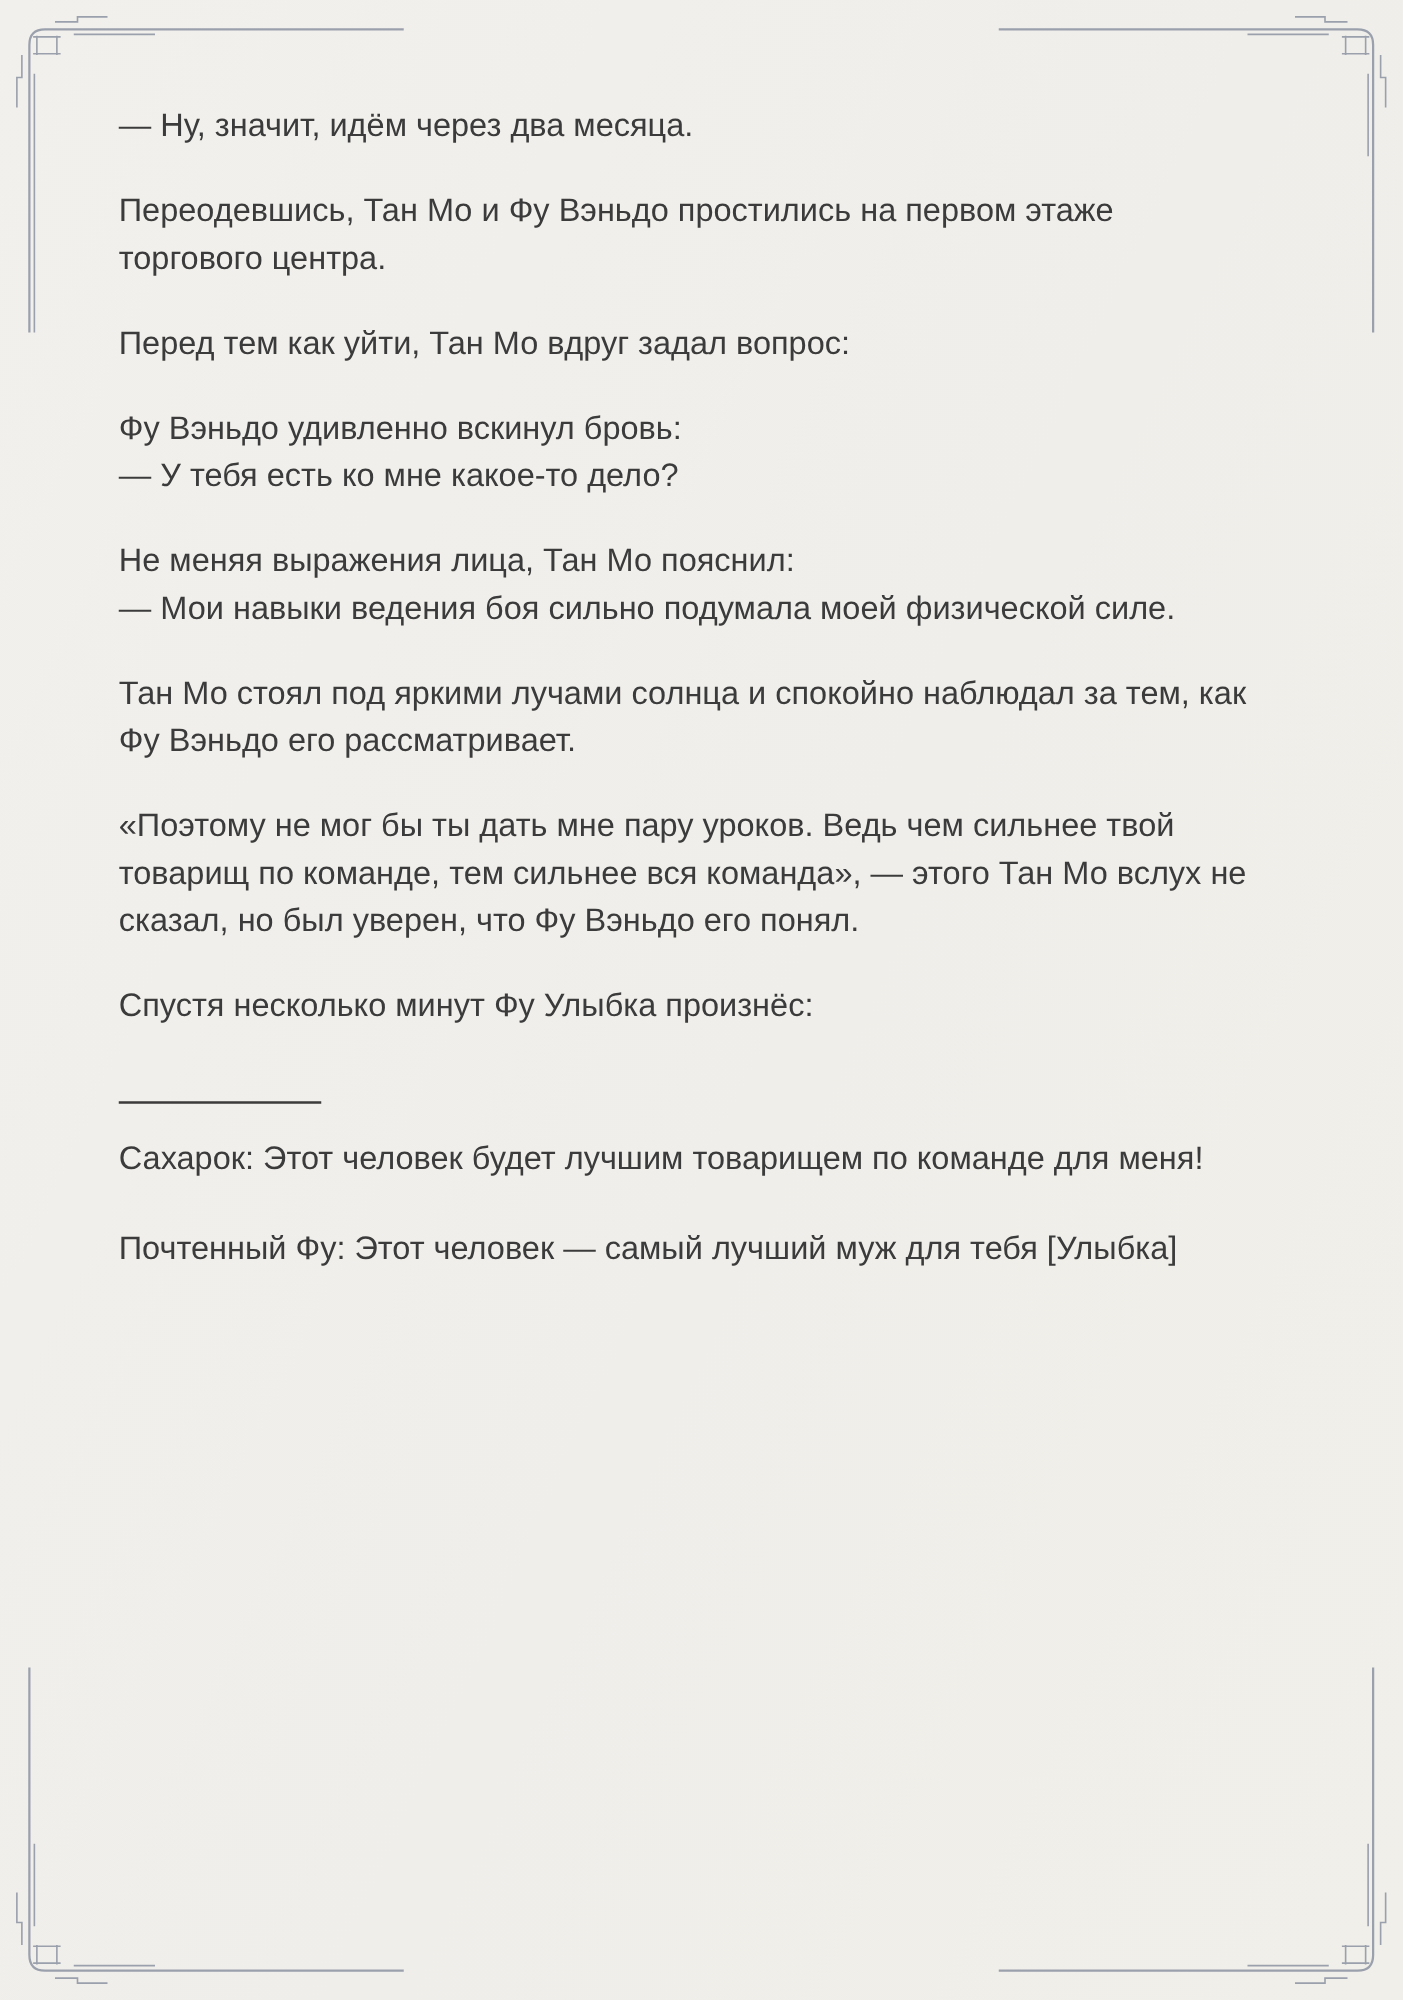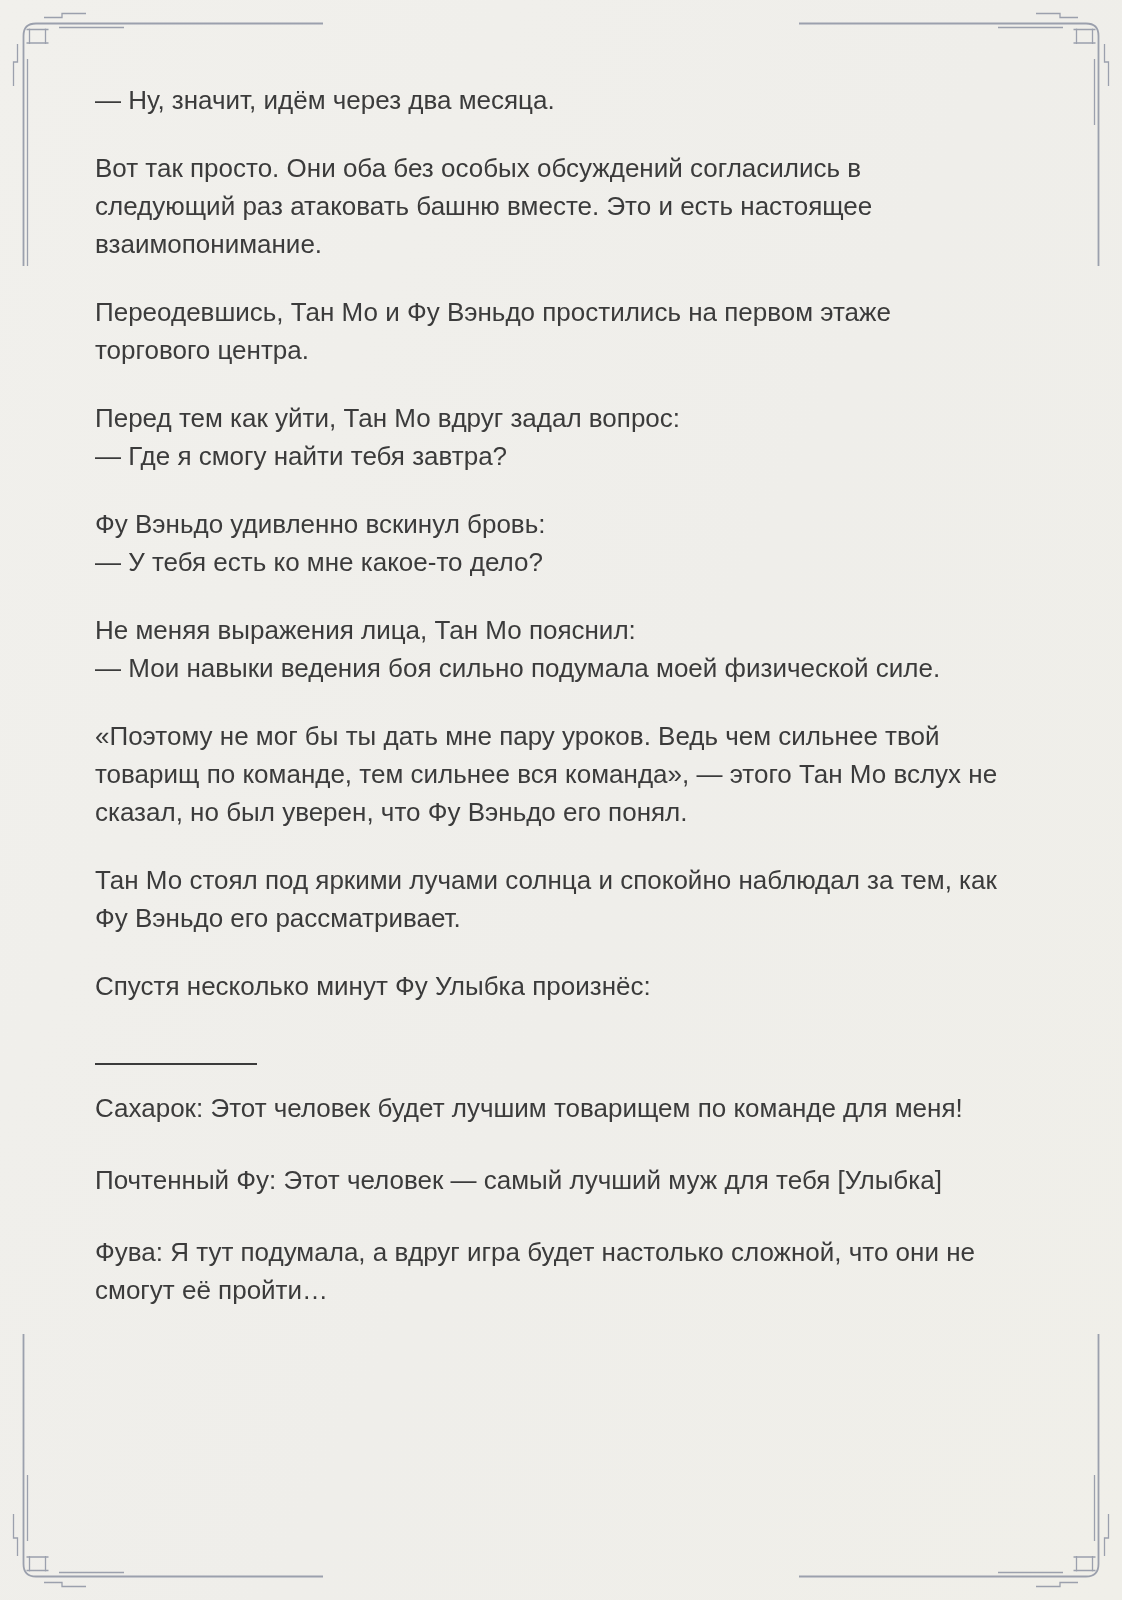--- a/index.html
+++ b/index.html
@@ -91,34 +91,31 @@
     <path class="detail" stroke="#9ba0ad" d="M44 17.5 H62 V13.5 H86"></path>
     <path class="detail" stroke="#9ba0ad" d="M17.5 44 V62 H13.5 V86"></path>
     <path class="detail" stroke="#9ba0ad" d="M26.5 29.5 H48.5 M26.5 43 H48.5 M29.5 28.5 V44 M45.5 28.5 V44"></path>
     <path class="detail" stroke="#9ba0ad" d="M59 27.5 H124"></path>
     <path class="detail" stroke="#9ba0ad" d="M27.5 59 V125"></path>
   </svg>
 
   <div class="content">
 
     <p class="para">— Ну, значит, идём через два месяца.</p>
-    <p class="para">Вот так просто. Они оба без особых обсуждений согласились в следующий раз атаковать башню вместе. Это и есть настоящее взаимопонимание.</p>
     <p class="para">Переодевшись, Тан Мо и Фу Вэньдо простились на первом этаже торгового центра.</p>
     <p class="para">Перед тем как уйти, Тан Мо вдруг задал вопрос:</p>
-    <p class="para cont">— Где я смогу найти тебя завтра?</p>
     <p class="para">Фу Вэньдо удивленно вскинул бровь:</p>
     <p class="para cont">— У тебя есть ко мне какое-то дело?</p>
     <p class="para">Не меняя выражения лица, Тан Мо пояснил:</p>
     <p class="para cont">— Мои навыки ведения боя сильно подумала моей физической силе.</p>
+    <p class="para">Тан Мо стоял под яркими лучами солнца и спокойно наблюдал за тем, как Фу Вэньдо его рассматривает.</p>
     <p class="para">«Поэтому не мог бы ты дать мне пару уроков. Ведь чем сильнее твой товарищ по команде, тем сильнее вся команда», — этого Тан Мо вслух не сказал, но был уверен, что Фу Вэньдо его понял.</p>
-    <p class="para">Тан Мо стоял под яркими лучами солнца и спокойно наблюдал за тем, как Фу Вэньдо его рассматривает.</p>
     <p class="para">Спустя несколько минут Фу Улыбка произнёс:</p>
 
     <div class="divider"></div>
 
 
     <p class="note">Сахарок: Этот человек будет лучшим товарищем по команде для меня!</p>
     <p class="note">Почтенный Фу: Этот человек — самый лучший муж для тебя [Улыбка]</p>
-    <p class="note">Фува: Я тут подумала, а вдруг игра будет настолько сложной, что они не смогут её пройти…</p>
 
   </div>
 
 </div>
 
 </body></html>

